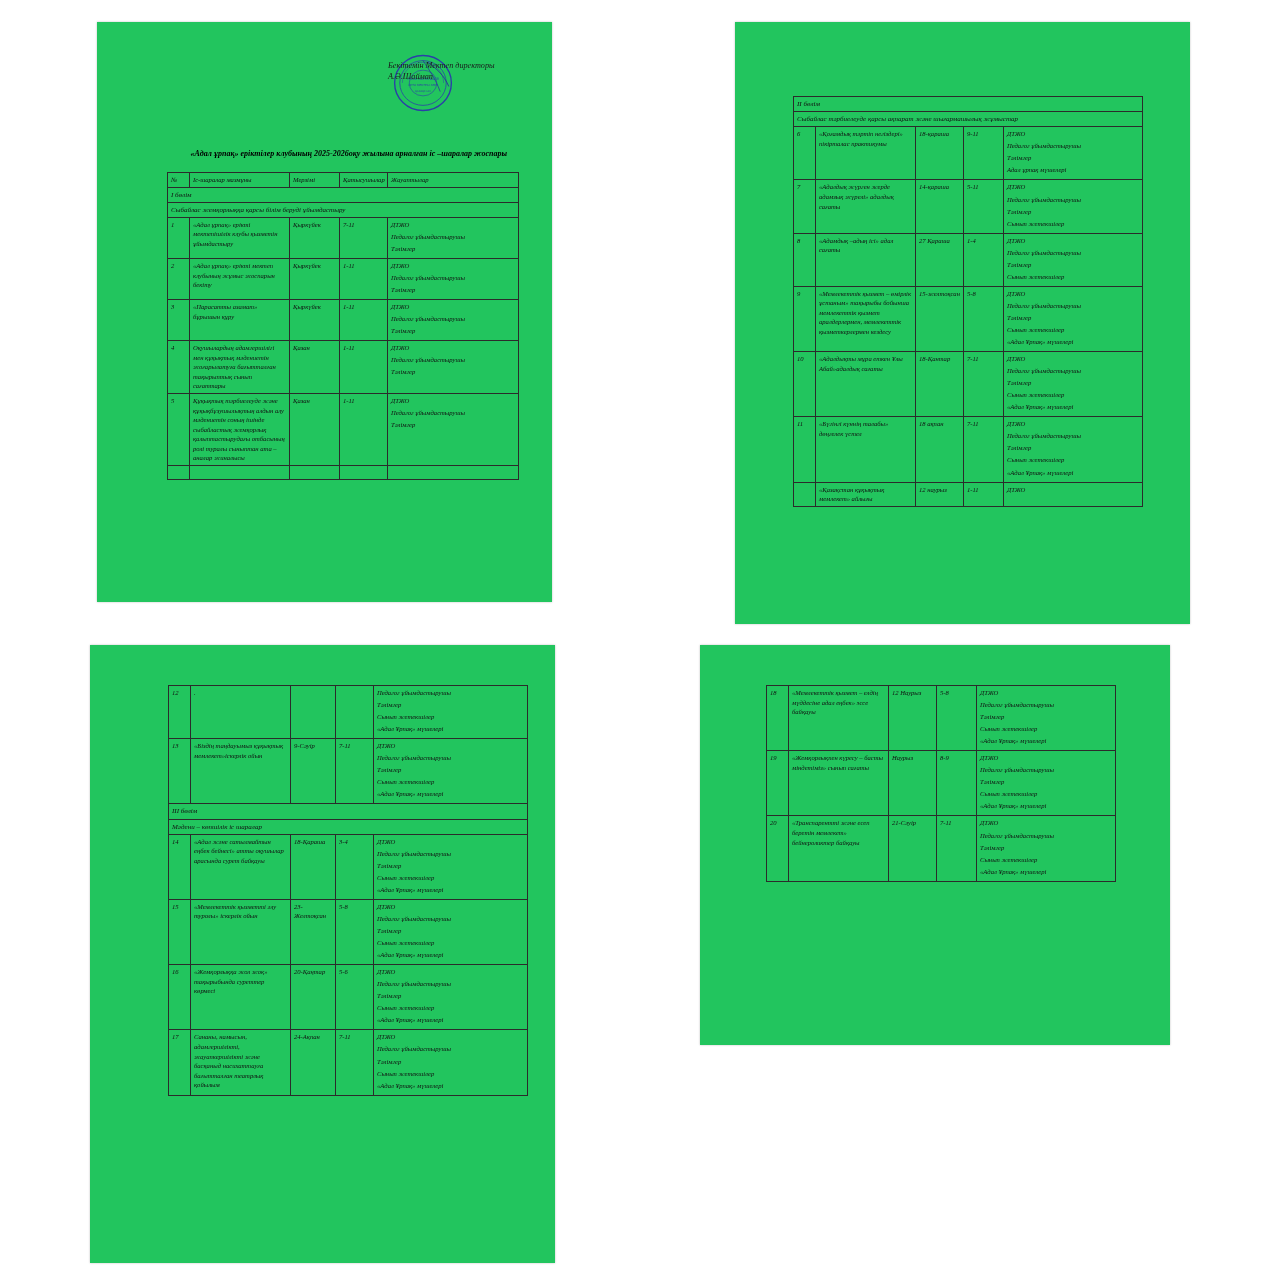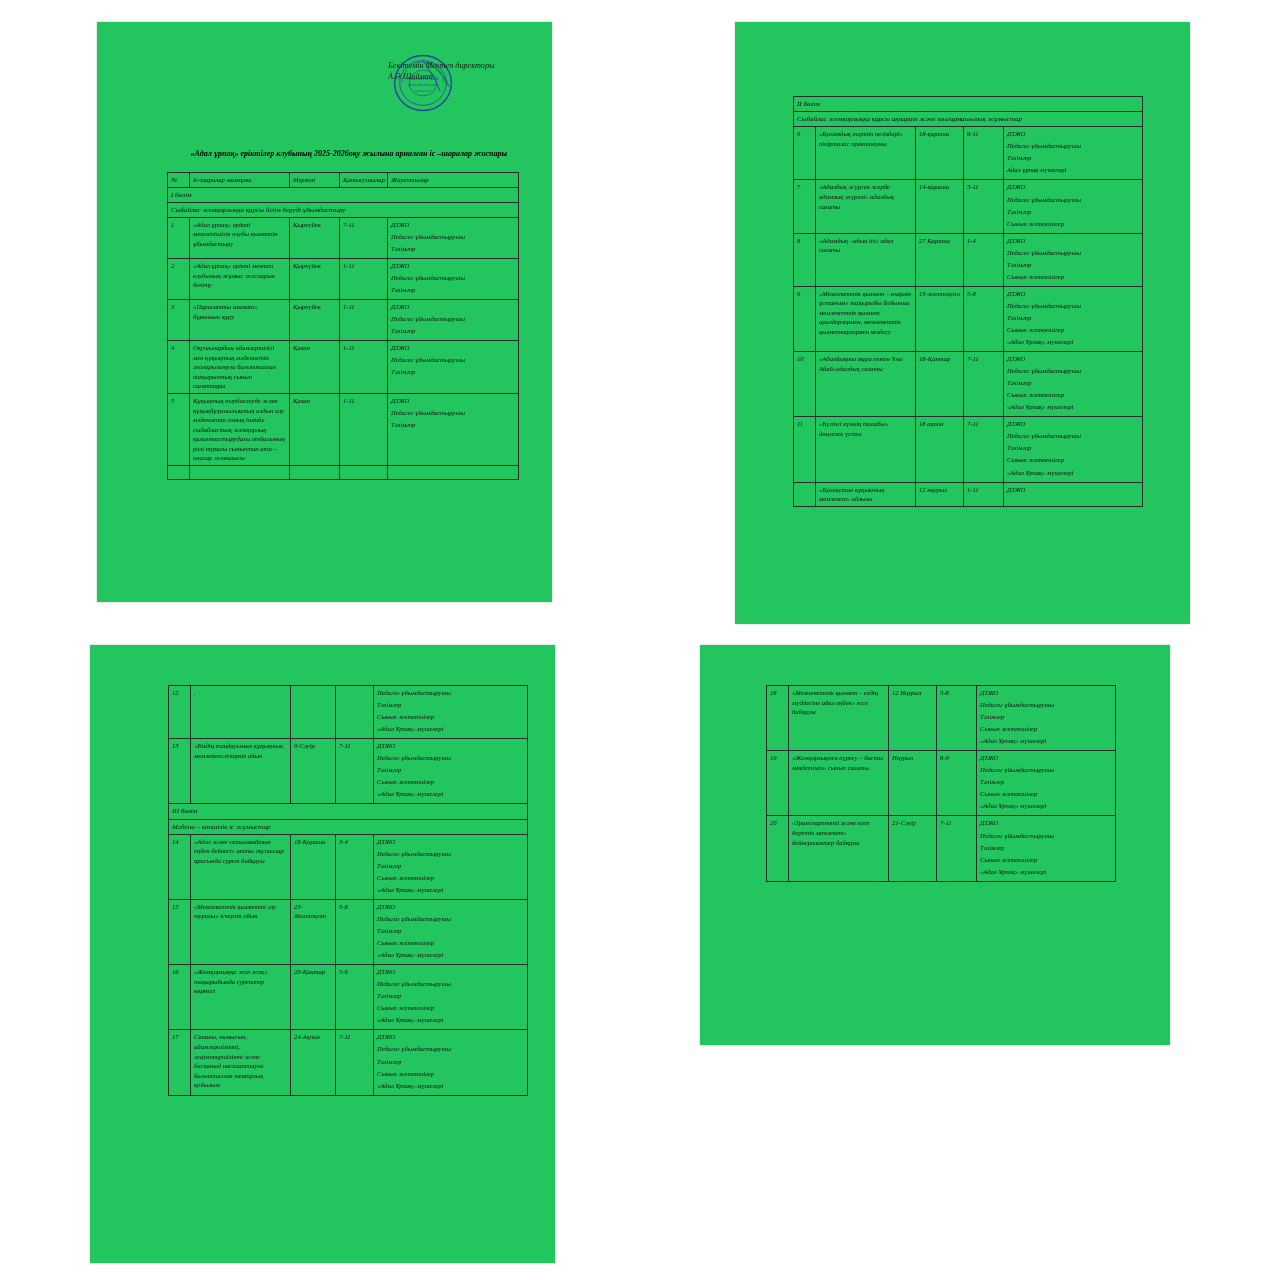--- a/index.html
+++ b/index.html
@@ -250,21 +250,21 @@
             <col style="width:100px">
             <col style="width:48px">
             <col style="width:40px">
             <col>
         </colgroup>
         <tbody id="body2">
           <tr>
             <td class="sect" colspan="5">ІІ бөлім</td>
           </tr>
           <tr>
-            <td class="sect" colspan="5">Сыбайлас жемқорлыққа қарсы ақпарат және шығармашылық жұмыстар</td>
+            <td class="sect" colspan="5">Сыбайлас тәрбиелеуде қарсы ақпарат және шығармашылық жұмыстар</td>
           </tr>
         <tr>
               <td class="num">6</td>
               <td>«Қоғамдық тәртіп негіздері» пікірталас практикумы</td>
               <td>18-қараша</td>
               <td>9-11</td>
               <td class="resp">
                 <div>ДТЖО</div>
                 <div>Педагог ұйымдастырушы</div>
                 <div>Тәлімгер</div>
@@ -381,21 +381,21 @@
                 <div>Педагог ұйымдастырушы</div>
                 <div>Тәлімгер</div>
                 <div>Сынып жетекшілер</div>
                 <div>«Адал Ұрпақ» мүшелері</div>
               </td>
             </tr>
             <tr>
               <td colspan="5" class="sect">ІІІ бөлім</td>
             </tr>
             <tr>
-              <td colspan="5" class="sect">Мәдени – көпшілік іс жұмыстар</td>
+              <td colspan="5" class="sect">Мәдени – көпшілік іс шаралар</td>
             </tr>
             <tr>
               <td class="num">14</td>
               <td>«Адал және сатылмайтын еңбек бейнесі» атты оқушылар арасында сурет байқауы</td>
               <td>18-Қараша</td>
               <td>3-4</td>
               <td class="resp">
                 <div>ДТЖО</div>
                 <div>Педагог ұйымдастырушы</div>
                 <div>Тәлімгер</div>

